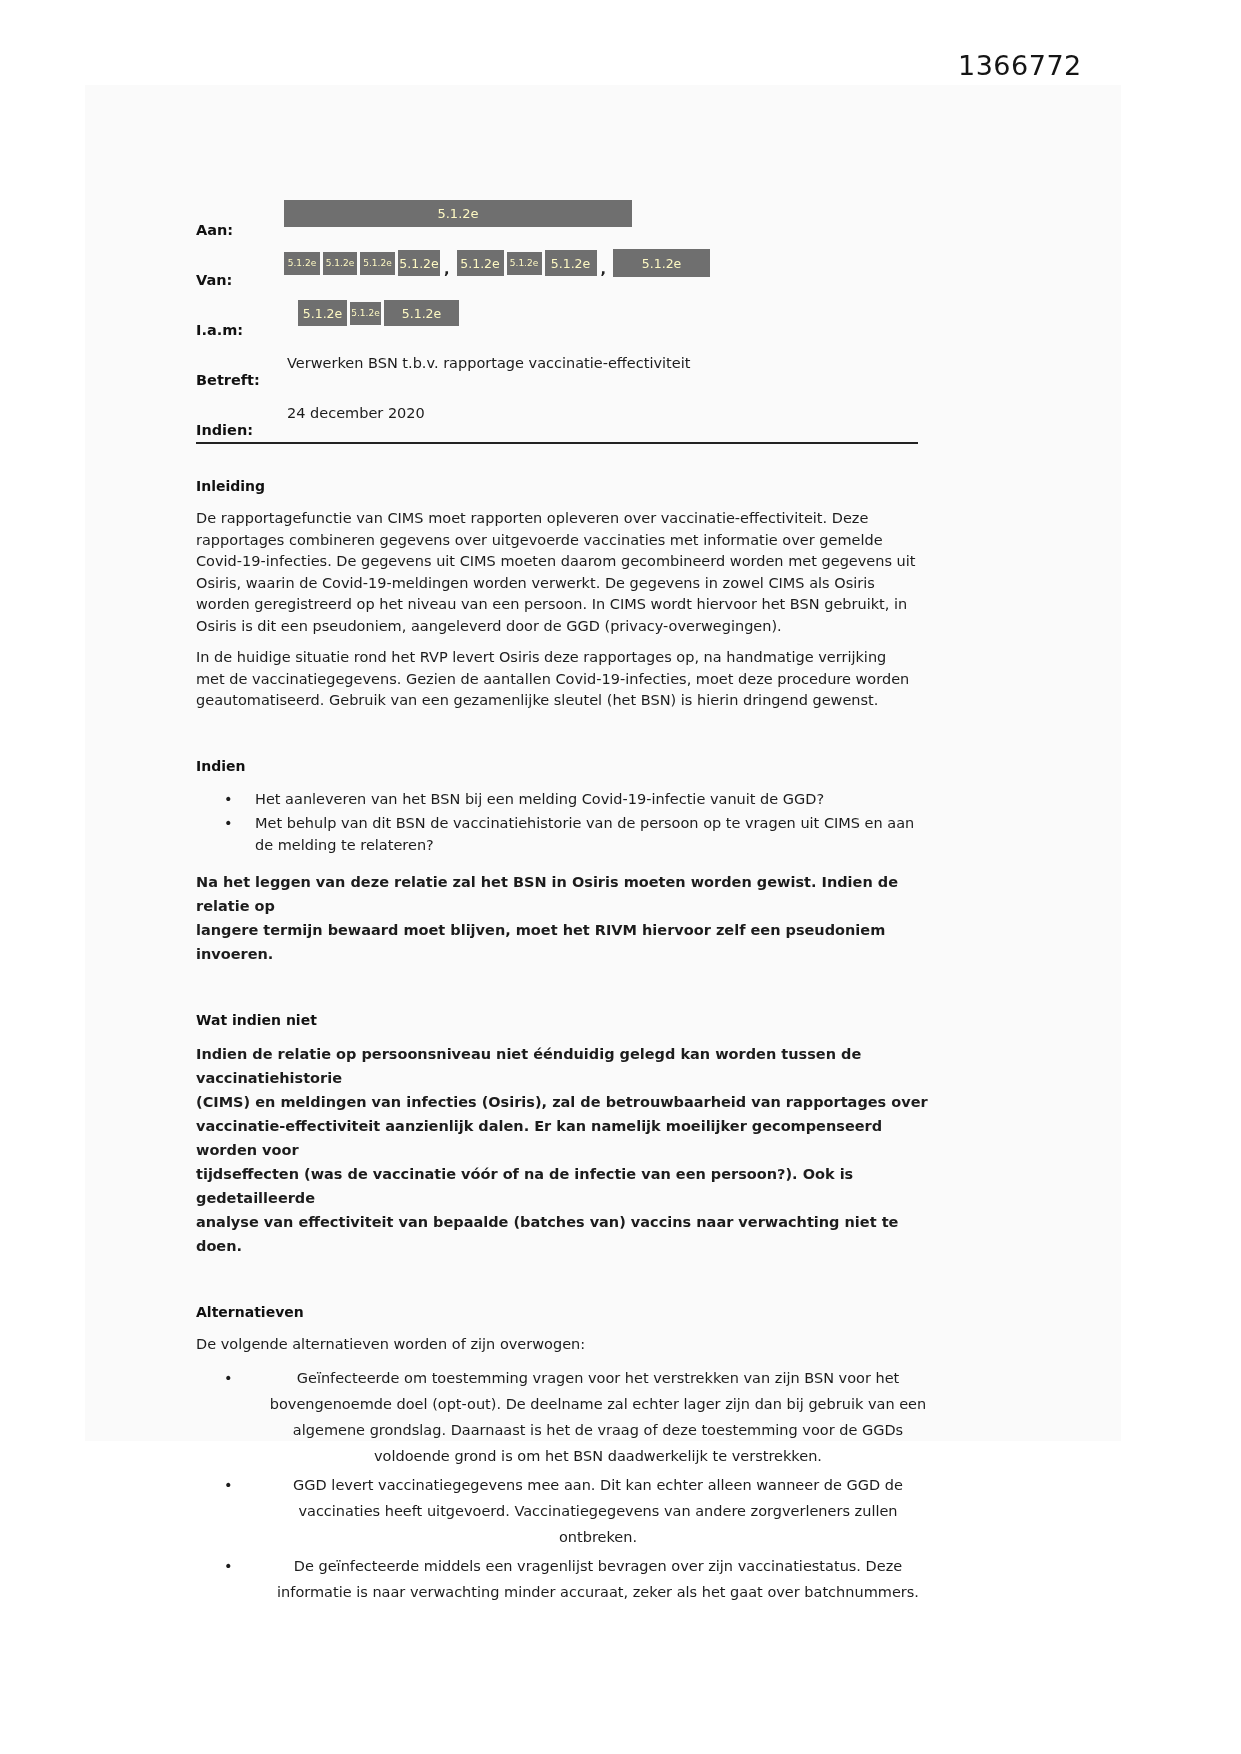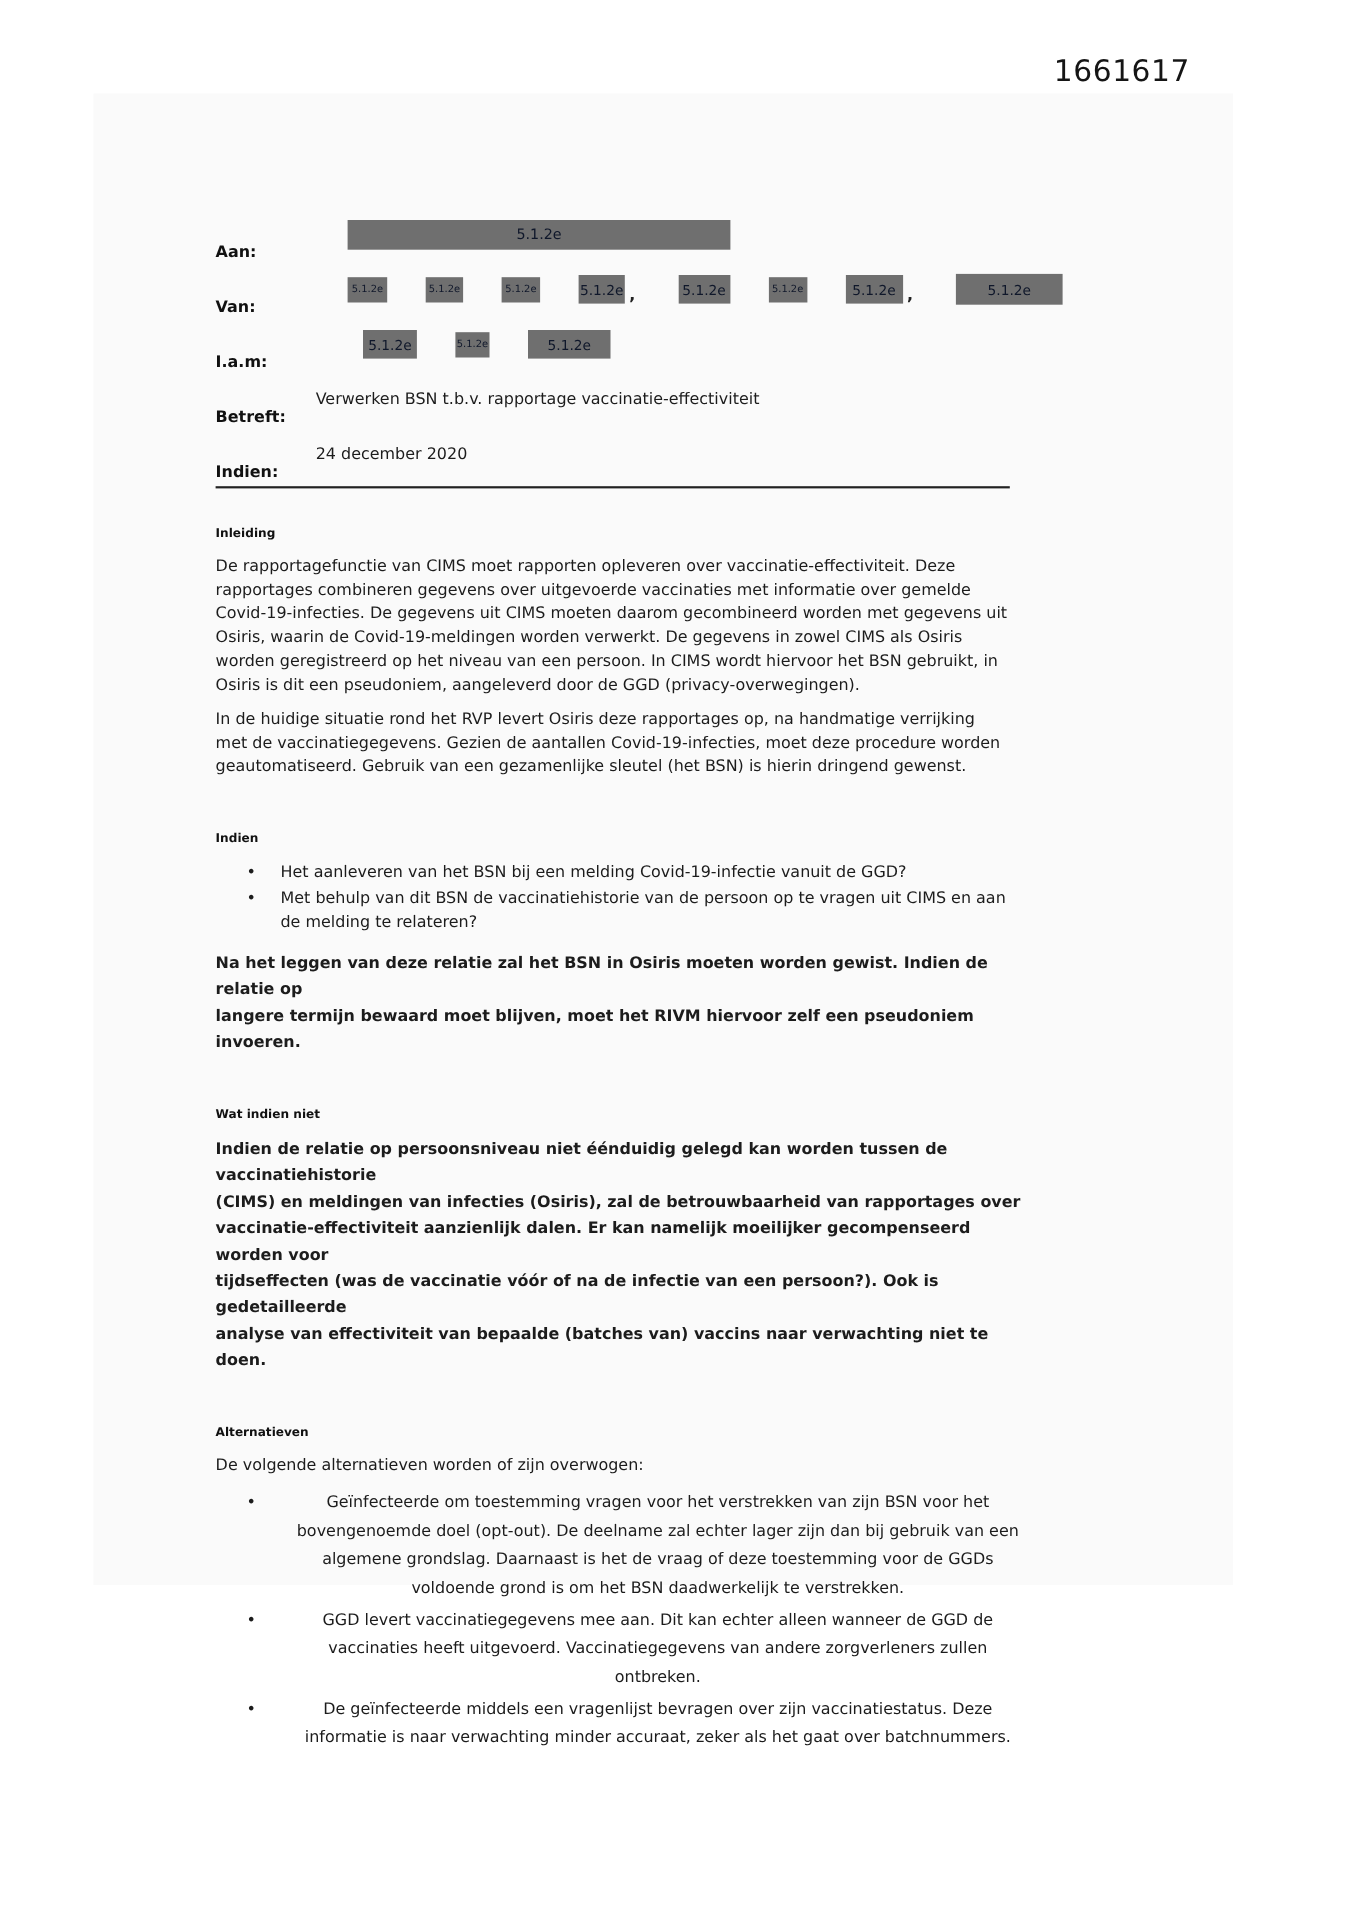--- a/index.html
+++ b/index.html
@@ -20,49 +20,48 @@
     position:absolute; left:196px; top:188px; width:745px;
     font-size:14.5px; color:#1c1c1c;
   }
   
   .hdr-row { display:flex; align-items:center; min-height:33px; }
   .hdr-label { width:88px; flex:none; font-weight:bold; color:#111;margin-top:34px; }
   .hdr-value { margin-left:3px; }
   .boxes { display:flex; align-items:center; gap:3px; }
   .boxes.iam { margin-left:14px; }
   .rbox {
-    background:#6f6f6f; color:#0f172a; flex:none;
+    background:#6f6f6f; color:#fef9c3; flex:none;
     display:flex; align-items:center; justify-content:center;
     text-align:center;
-    margin-left:32px;
   }
   .rbox.lg { height:27px; font-size:13px; }
   .rbox.md { height:26px; font-size:12.5px; }
   .rbox.sm { height:23px; font-size:9px; }
   .comma { align-self:flex-end; margin:0 4px 0 1px; font-weight:bold; color:#222; }
   .rule { width:722px; border-top:2px solid #222; margin-top:4px; }
   
-  h2 { font-size:11px; font-weight:bold; color:#111; margin:46px 0 14px 0; }
+  h2 { font-size:14px; font-weight:bold; color:#111; margin:46px 0 14px 0; }
   .sec-inleiding h2 { margin-top:34px; }
   p.body { white-space:pre-line; line-height:21.5px; margin:0 0 10px 0; }
   p.body.loose { line-height:24px;font-weight:bold; }
   ul.blist { list-style:none; margin:6px 0 14px 28px; }
   ul.blist li {
     position:relative; padding-left:31px; line-height:22px;
     white-space:pre-line; margin-bottom:2px;
   }
   ul.blist li::before { content:"\2022"; position:absolute; left:0; top:0; }
   ul.blist.loose li { line-height:26px; margin-bottom:3px;text-align:center; }
 </style>
 </head>
 <body>
 
 <div class="sheet"></div>
 
-<div class="doc-number">1661617</div>
+<div class="doc-number">1366772</div>
 
 <div class="content">
 
   <div>
 
     <div class="hdr-row">
       <span class="hdr-label">Aan:</span>
       <div class="boxes">
         <span class="rbox lg" style="width:348px">5.1.2e</span>
       </div>

